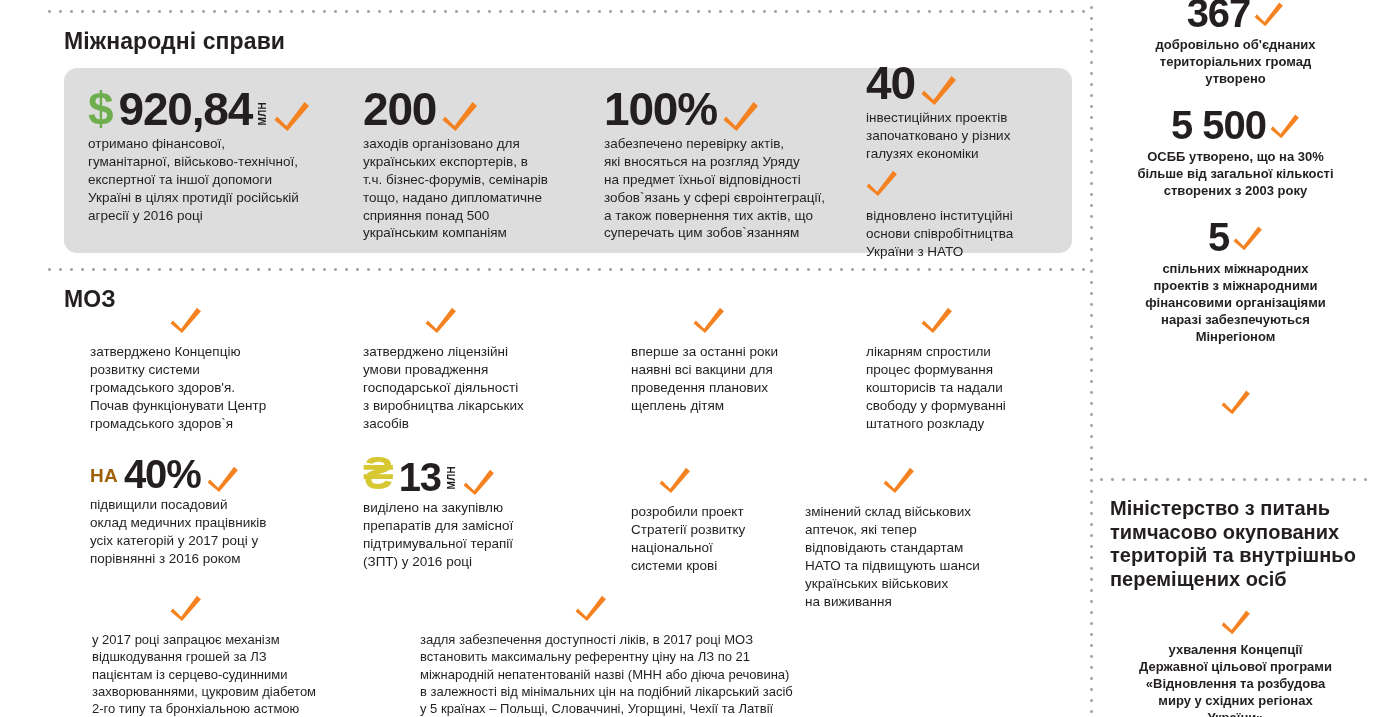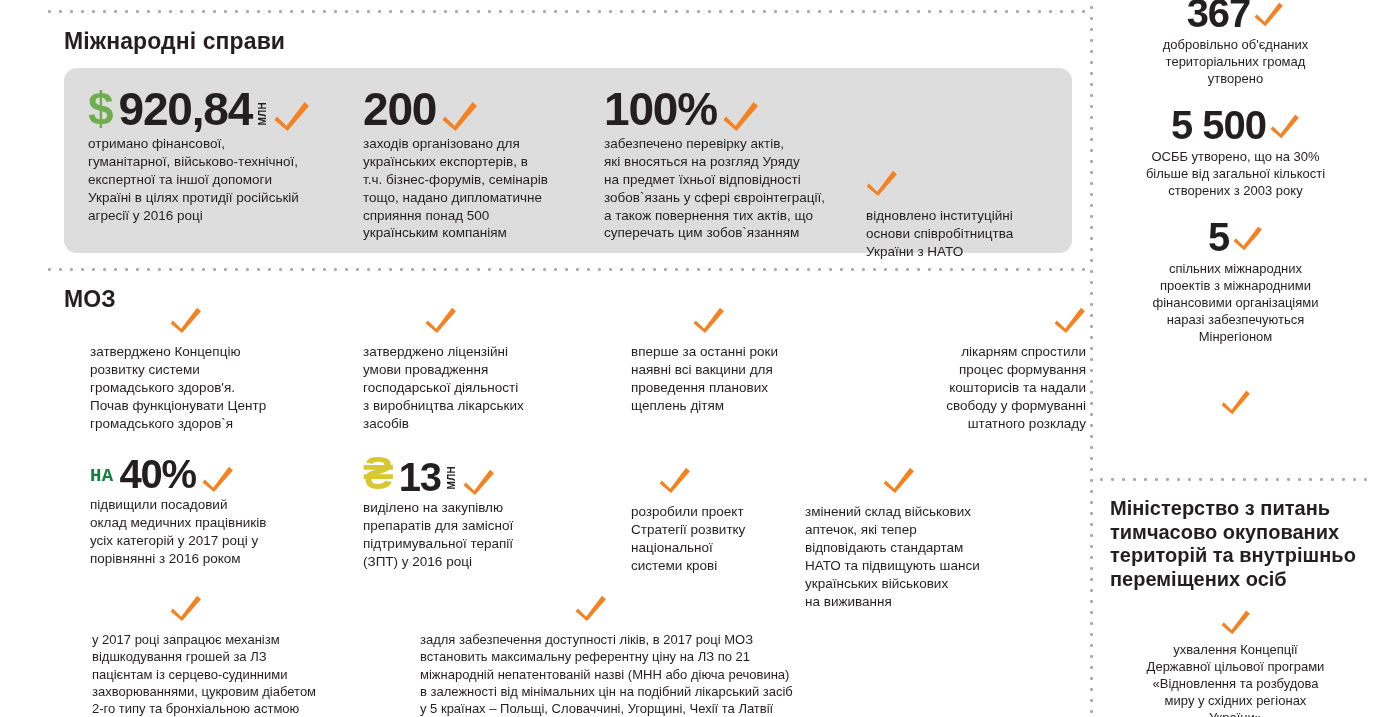--- a/index.html
+++ b/index.html
@@ -76,22 +76,21 @@
     align-items: flex-end;
     gap: 6px;
     white-space: nowrap;
     margin-bottom: 3px;
   }
   .prefix {
     font-size: 19px;
     font-weight: bold;
     letter-spacing: 0.3px;
     padding-bottom: 6px;
-    color: #15803d;
-    font-family: Liberation Mono, monospace;
+    color: #a16207;
   }
   .bignum {
     font-size: 46px;
     font-weight: bold;
     line-height: 0.95;
     letter-spacing: -1.2px;
     color: #231f20;
   }
   .bignum.small {
     font-size: 40px;
@@ -161,20 +160,21 @@
     letter-spacing: -1px;
     line-height: 1.05;
     color: #231f20;
   }
   .side-text {
     font-size: 13px;
     line-height: 1.3;
     color: #231f20;
     white-space: pre-line;
     margin-top: 3px;
+    font-weight: bold;
   }
   .side-heading {
     position: absolute;
     left: 12px;
     top: 497px;
     width: 300px;
     font-size: 20px;
     font-weight: bold;
     line-height: 1.18;
     color: #231f20;
@@ -244,20 +244,33 @@
         </span>
       </div>
       <div class="body-text">забезпечено перевірку актів,
 які вносяться на розгляд Уряду
 на предмет їхньої відповідності
 зобов`язань у сфері євроінтеграції,
 а також повернення тих актів, що
 суперечать цим зобов`язанням</div>
     </div>
 
+    <div class="stat" style="left:866px; top:62px; width:180px;">
+      <div class="bignum-row">
+        <span class="bignum">40</span>
+        <span class="check">
+          <svg width="36" height="33" viewBox="0 0 36 33">
+              <path d="M3 17.5 L12.5 27 L30.5 3 L35 7 L13.5 32 L0.5 21 Z" fill="#f58220"></path>
+            </svg>
+        </span>
+      </div>
+      <div class="body-text">інвестиційних проектів
+започатковано у різних
+галузях економіки</div>
+    </div>
 
     <div class="stat" style="left:866px; top:168px; width:180px;">
       <div style="margin-bottom:6px;">
         <span class="check">
           <svg width="32" height="29" viewBox="0 0 36 33">
               <path d="M3 17.5 L12.5 27 L30.5 3 L35 7 L13.5 32 L0.5 21 Z" fill="#f58220"></path>
             </svg>
         </span>
       </div>
       <div class="body-text">відновлено інституційні
@@ -304,21 +317,21 @@
               <path d="M3 17.5 L12.5 27 L30.5 3 L35 7 L13.5 32 L0.5 21 Z" fill="#f58220"></path>
             </svg>
         </span>
       </div>
       <div class="body-text">вперше за останні роки
 наявні всі вакцини для
 проведення планових
 щеплень дітям</div>
     </div>
 
-    <div class="stat" style="left:866px; top:305px; width:220px;text-align:right;">
+    <div class="stat" style="left:866px; top:305px; width:220px;">
       <div style="margin-left:55px; margin-bottom:5px;">
         <span class="check">
           <svg width="32" height="29" viewBox="0 0 36 33">
               <path d="M3 17.5 L12.5 27 L30.5 3 L35 7 L13.5 32 L0.5 21 Z" fill="#f58220"></path>
             </svg>
         </span>
       </div>
       <div class="body-text">лікарням спростили
 процес формування
 кошторисів та надали

